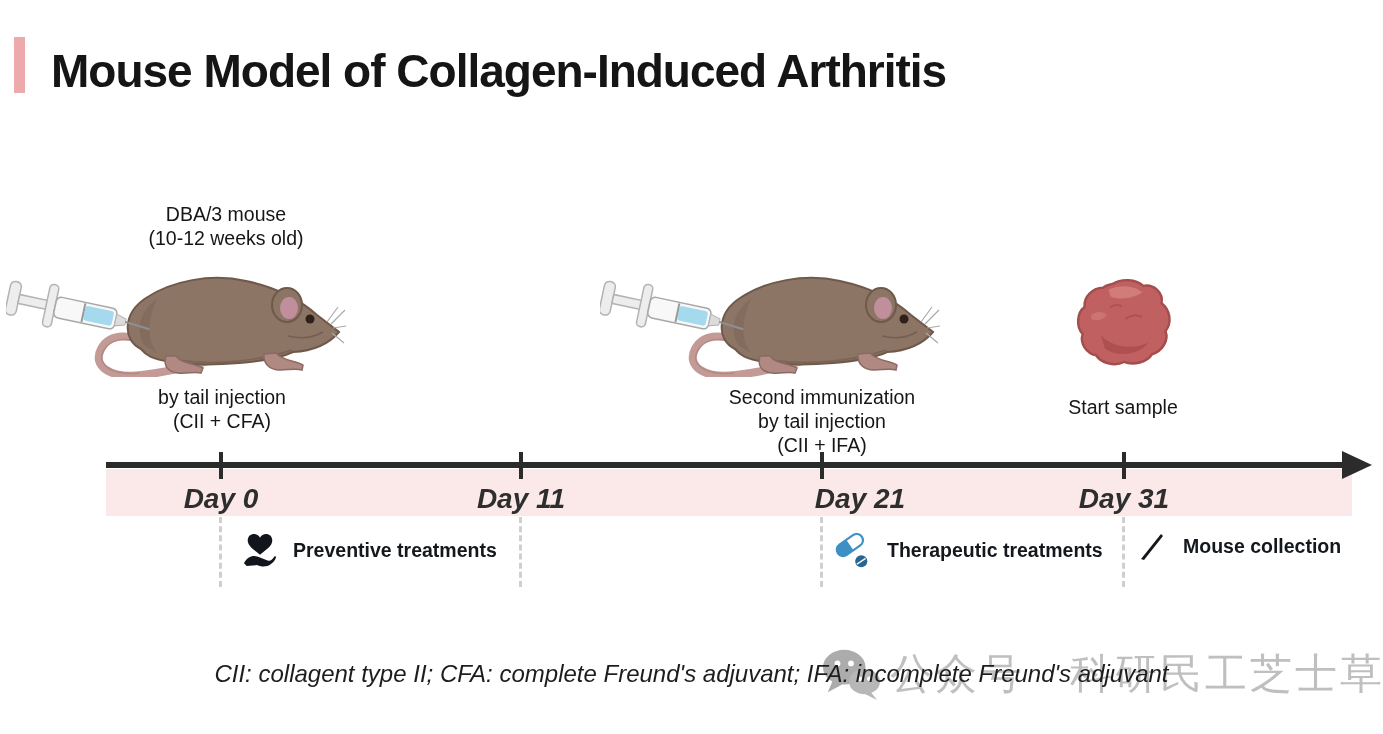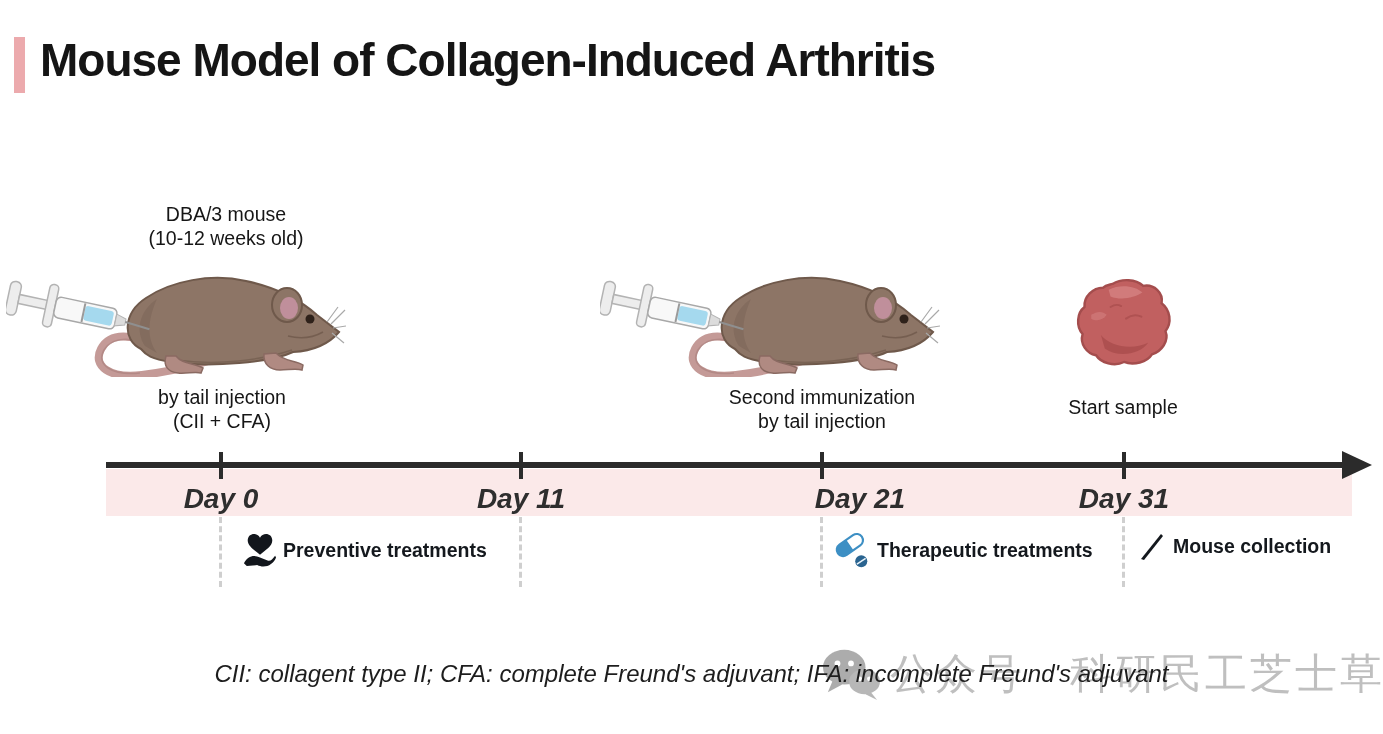--- a/index.html
+++ b/index.html
@@ -28,32 +28,32 @@
   .blob-wrap{left:1072px;top:276px;}
   
   .tl-band{left:106px;top:469px;width:1246px;height:47px;background:#fbe9e9;}
   .tl-line{left:106px;top:462px;width:1244px;height:6px;background:#2b2b2b;}
   .tl-arrow{left:1342px;top:451px;width:0;height:0;
     border-left:30px solid #2b2b2b;border-top:14px solid transparent;border-bottom:14px solid transparent;}
   .tick{top:452px;width:4px;height:27px;background:#2b2b2b;}
   .day{top:483px;transform:translateX(-50%);font-weight:700;font-style:italic;font-size:28px;color:#2e2e2e;white-space:nowrap;}
   .dash{top:517px;height:70px;width:0;border-left:3px dashed #cfcfcf;}
   
-  .legend-item{top:531px;display:flex;align-items:center;gap:6px;font-weight:700;font-size:19.5px;color:#14181d;white-space:nowrap;}
+  .legend-item{top:531px;display:flex;align-items:center;gap:16px;font-weight:700;font-size:19.5px;color:#14181d;white-space:nowrap;}
   .legend-icon{flex:0 0 auto;display:block;}
   
   .footnote{left:0;top:660px;width:1383px;text-align:center;font-style:italic;font-size:24px;color:#1d1d1d;z-index:3;}
   .watermark{left:820px;top:646px;display:flex;align-items:center;gap:8px;z-index:2;opacity:0.85;}
   .watermark-text{font-size:42px;letter-spacing:3px;color:#b5b5b5;white-space:nowrap;}
 </style>
 </head>
 <body>
 
 <div class="abs accent-bar"></div>
-<h1 class="abs page-title" style="margin:0">Mouse Model of Collagen-Induced Arthritis</h1>
+<h1 class="abs page-title" style="margin:11px">Mouse Model of Collagen-Induced Arthritis</h1>
 
 <div class="abs stack mouse1-header">
   <div>DBA/3 mouse</div>
   <div>(10-12 weeks old)</div>
 </div>
 
 <div class="abs mouse-wrap1">
   <svg class="mouse-svg" viewBox="0 0 340 125">
 
     <path d="M150,93 C120,80 103,82 95,97 C86,114 104,127 136,123 C170,119 204,110 234,97" fill="none" stroke="#c49a97" stroke-width="8" stroke-linecap="round"></path>
@@ -113,20 +113,21 @@
       <line x1="79" y1="41" x2="79" y2="60" stroke="#9a9a9a" stroke-width="2"></line>
       <polygon points="112,45 122,48 122,54 112,57" fill="#dcdcdc" stroke="#b3b3b3" stroke-width="1"></polygon>
       <line x1="122" y1="51" x2="147" y2="53" stroke="#8f8f8f" stroke-width="2"></line>
     </g>
   </svg>
 </div>
 
 <div class="abs stack caption2">
   <div>Second immunization</div>
   <div>by tail injection</div>
+  <div>(CII + IFA)</div>
 </div>
 
 <div class="abs blob-wrap">
   <svg width="106" height="92" viewBox="0 0 110 95">
     <path d="M42,8 C52,2 66,3 74,10 C85,8 95,17 93,28 C102,35 104,48 97,57 C101,67 93,78 83,81 C78,89 64,93 54,89 C44,94 30,90 25,82 C15,80 8,70 11,60 C4,52 5,38 13,32 C12,21 22,12 32,12 C35,9 38,9 42,8 Z" fill="#c16060" stroke="#a44d4d" stroke-width="2.5"></path>
     <path d="M38,14 C50,8 66,10 73,17 C64,23 50,25 40,21 Z" fill="#d48080" opacity="0.85"></path>
     <path d="M30,61 C40,73 62,77 79,69 C71,81 48,85 34,75 Z" fill="#9e4444" opacity="0.55"></path>
     <path d="M20,40 C26,36 32,36 36,40 C32,46 25,47 20,44 Z" fill="#d48080" opacity="0.6"></path>
     <path d="M56,44 q8,-6 16,-2 M40,32 q6,-4 11,-1" fill="none" stroke="#9e4444" stroke-width="2" opacity="0.5" stroke-linecap="round"></path>
   </svg>

